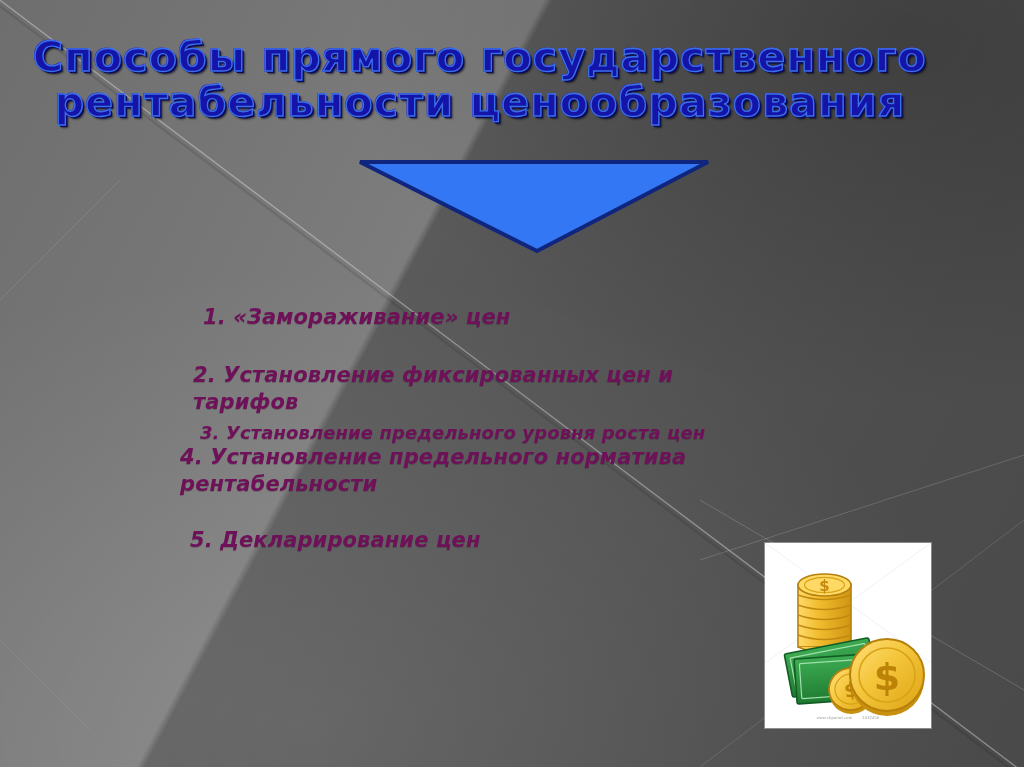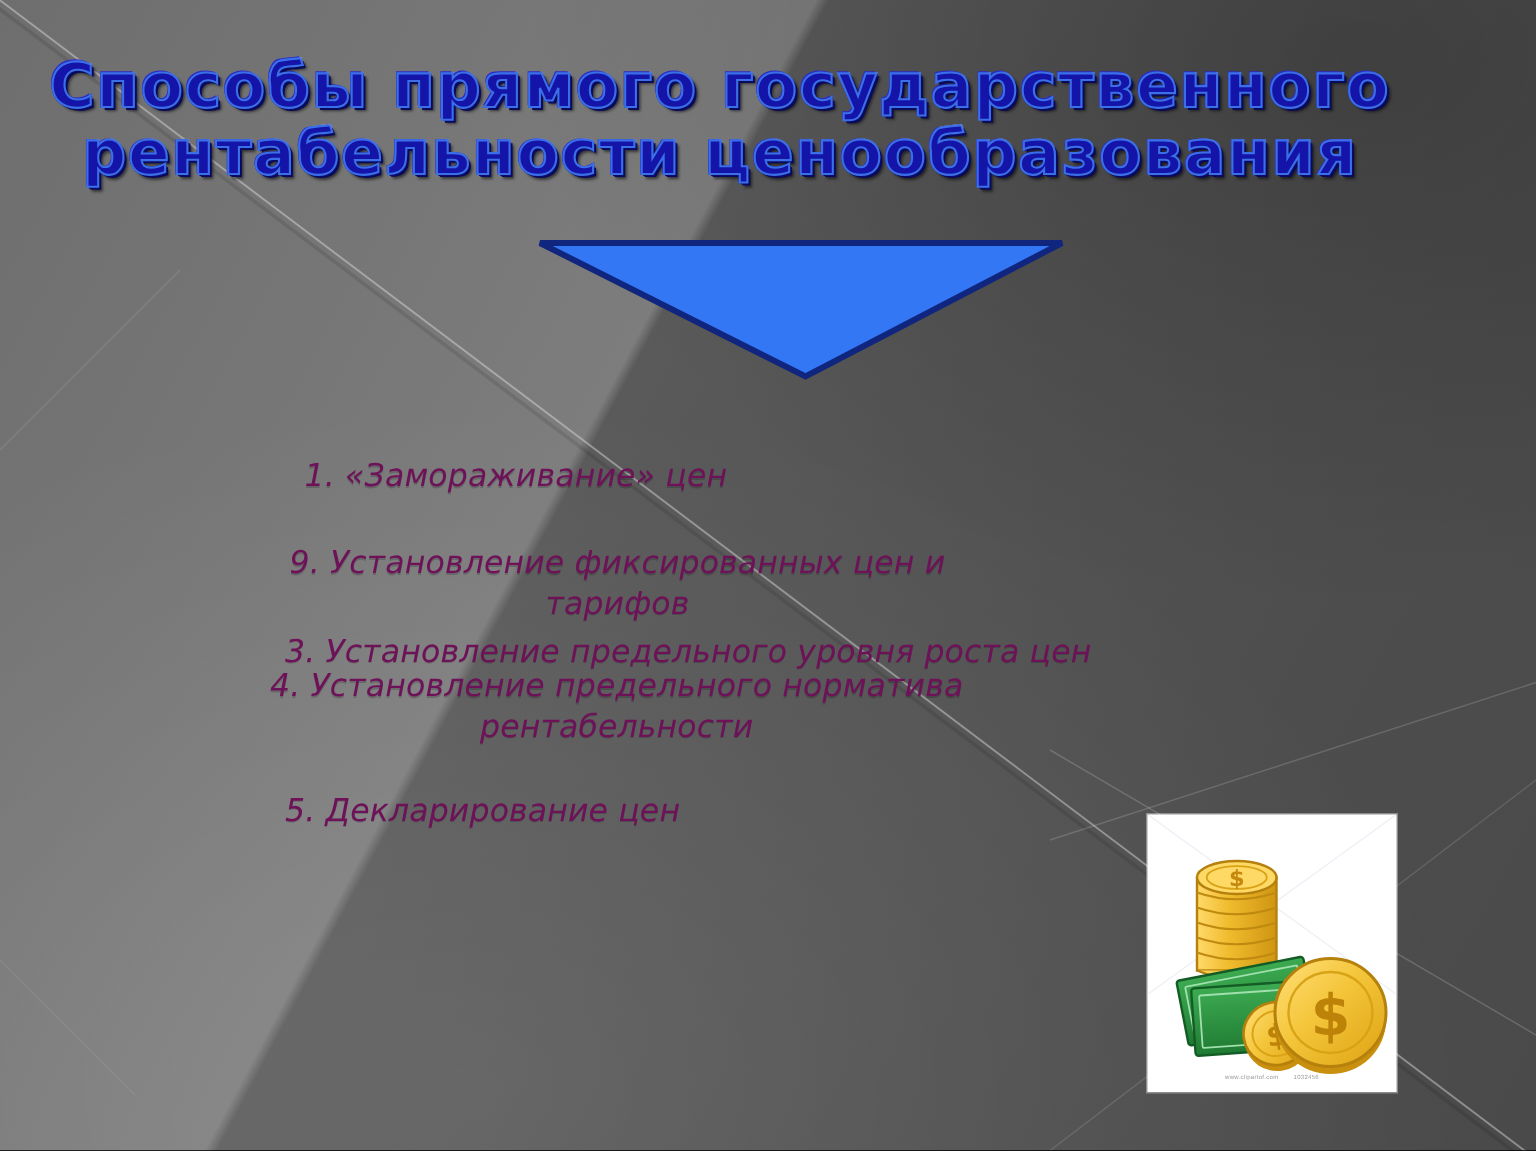--- a/index.html
+++ b/index.html
@@ -81,33 +81,32 @@
   .wa-line.l2 { font-size: 41px; margin-top: 2px; }
 
   
   #down-triangle { position: absolute; left: 356px; top: 152px; }
   #down-triangle svg { display: block; }
 
   
   .body-item {
     position: absolute;
     font-family: "DejaVu Sans", sans-serif;
-    font-weight: 400;
+    font-weight: 700;
     font-style: italic;
     font-size: 21px;
     color: #6e1159;
     white-space: pre-wrap;
     line-height: 1.28;
     letter-spacing: 0.1px;
     text-shadow: 0 1px 0 rgba(0,0,0,0.18);
-    text-align: center;
   }
   #item-1 { left: 203px; top: 304px; font-size: 21px; }
   #item-2 { left: 193px; top: 362px; font-size: 21px; }
-  #item-3 { left: 190px; top: 421px; font-size: 21px; }
+  #item-3 { left: 200px; top: 421px; font-size: 18px; }
   #item-4 { left: 180px; top: 444px; font-size: 21px; }
   #item-5 { left: 190px; top: 527px; font-size: 21px; }
 
   
   #money-picture {
     position: absolute;
     left: 765px;
     top: 543px;
     width: 166px;
     height: 185px;
@@ -156,21 +155,21 @@
     <span class="wa-line l2">рентабельности ценообразования</span>
   </div>
 
   <div id="down-triangle">
     <svg width="356" height="104" viewBox="0 0 356 104" aria-hidden="true">
       <polygon points="4,10 352,10 181,99" fill="#3377f5" stroke="#10267e" stroke-width="4" stroke-linejoin="miter"></polygon>
     </svg>
   </div>
 
   <div class="body-item" id="item-1">1. «Замораживание» цен</div>
-  <div class="body-item" id="item-2">9. Установление фиксированных цен и
+  <div class="body-item" id="item-2">2. Установление фиксированных цен и
 тарифов</div>
   <div class="body-item" id="item-3">3. Установление предельного уровня роста цен</div>
   <div class="body-item" id="item-4">4. Установление предельного норматива
 рентабельности</div>
   <div class="body-item" id="item-5">5. Декларирование цен</div>
 
   <div id="money-picture">
     <svg viewBox="0 0 166 185" aria-hidden="true">
       <defs>
         <linearGradient id="gcoin" x1="0" y1="0" x2="1" y2="1">

